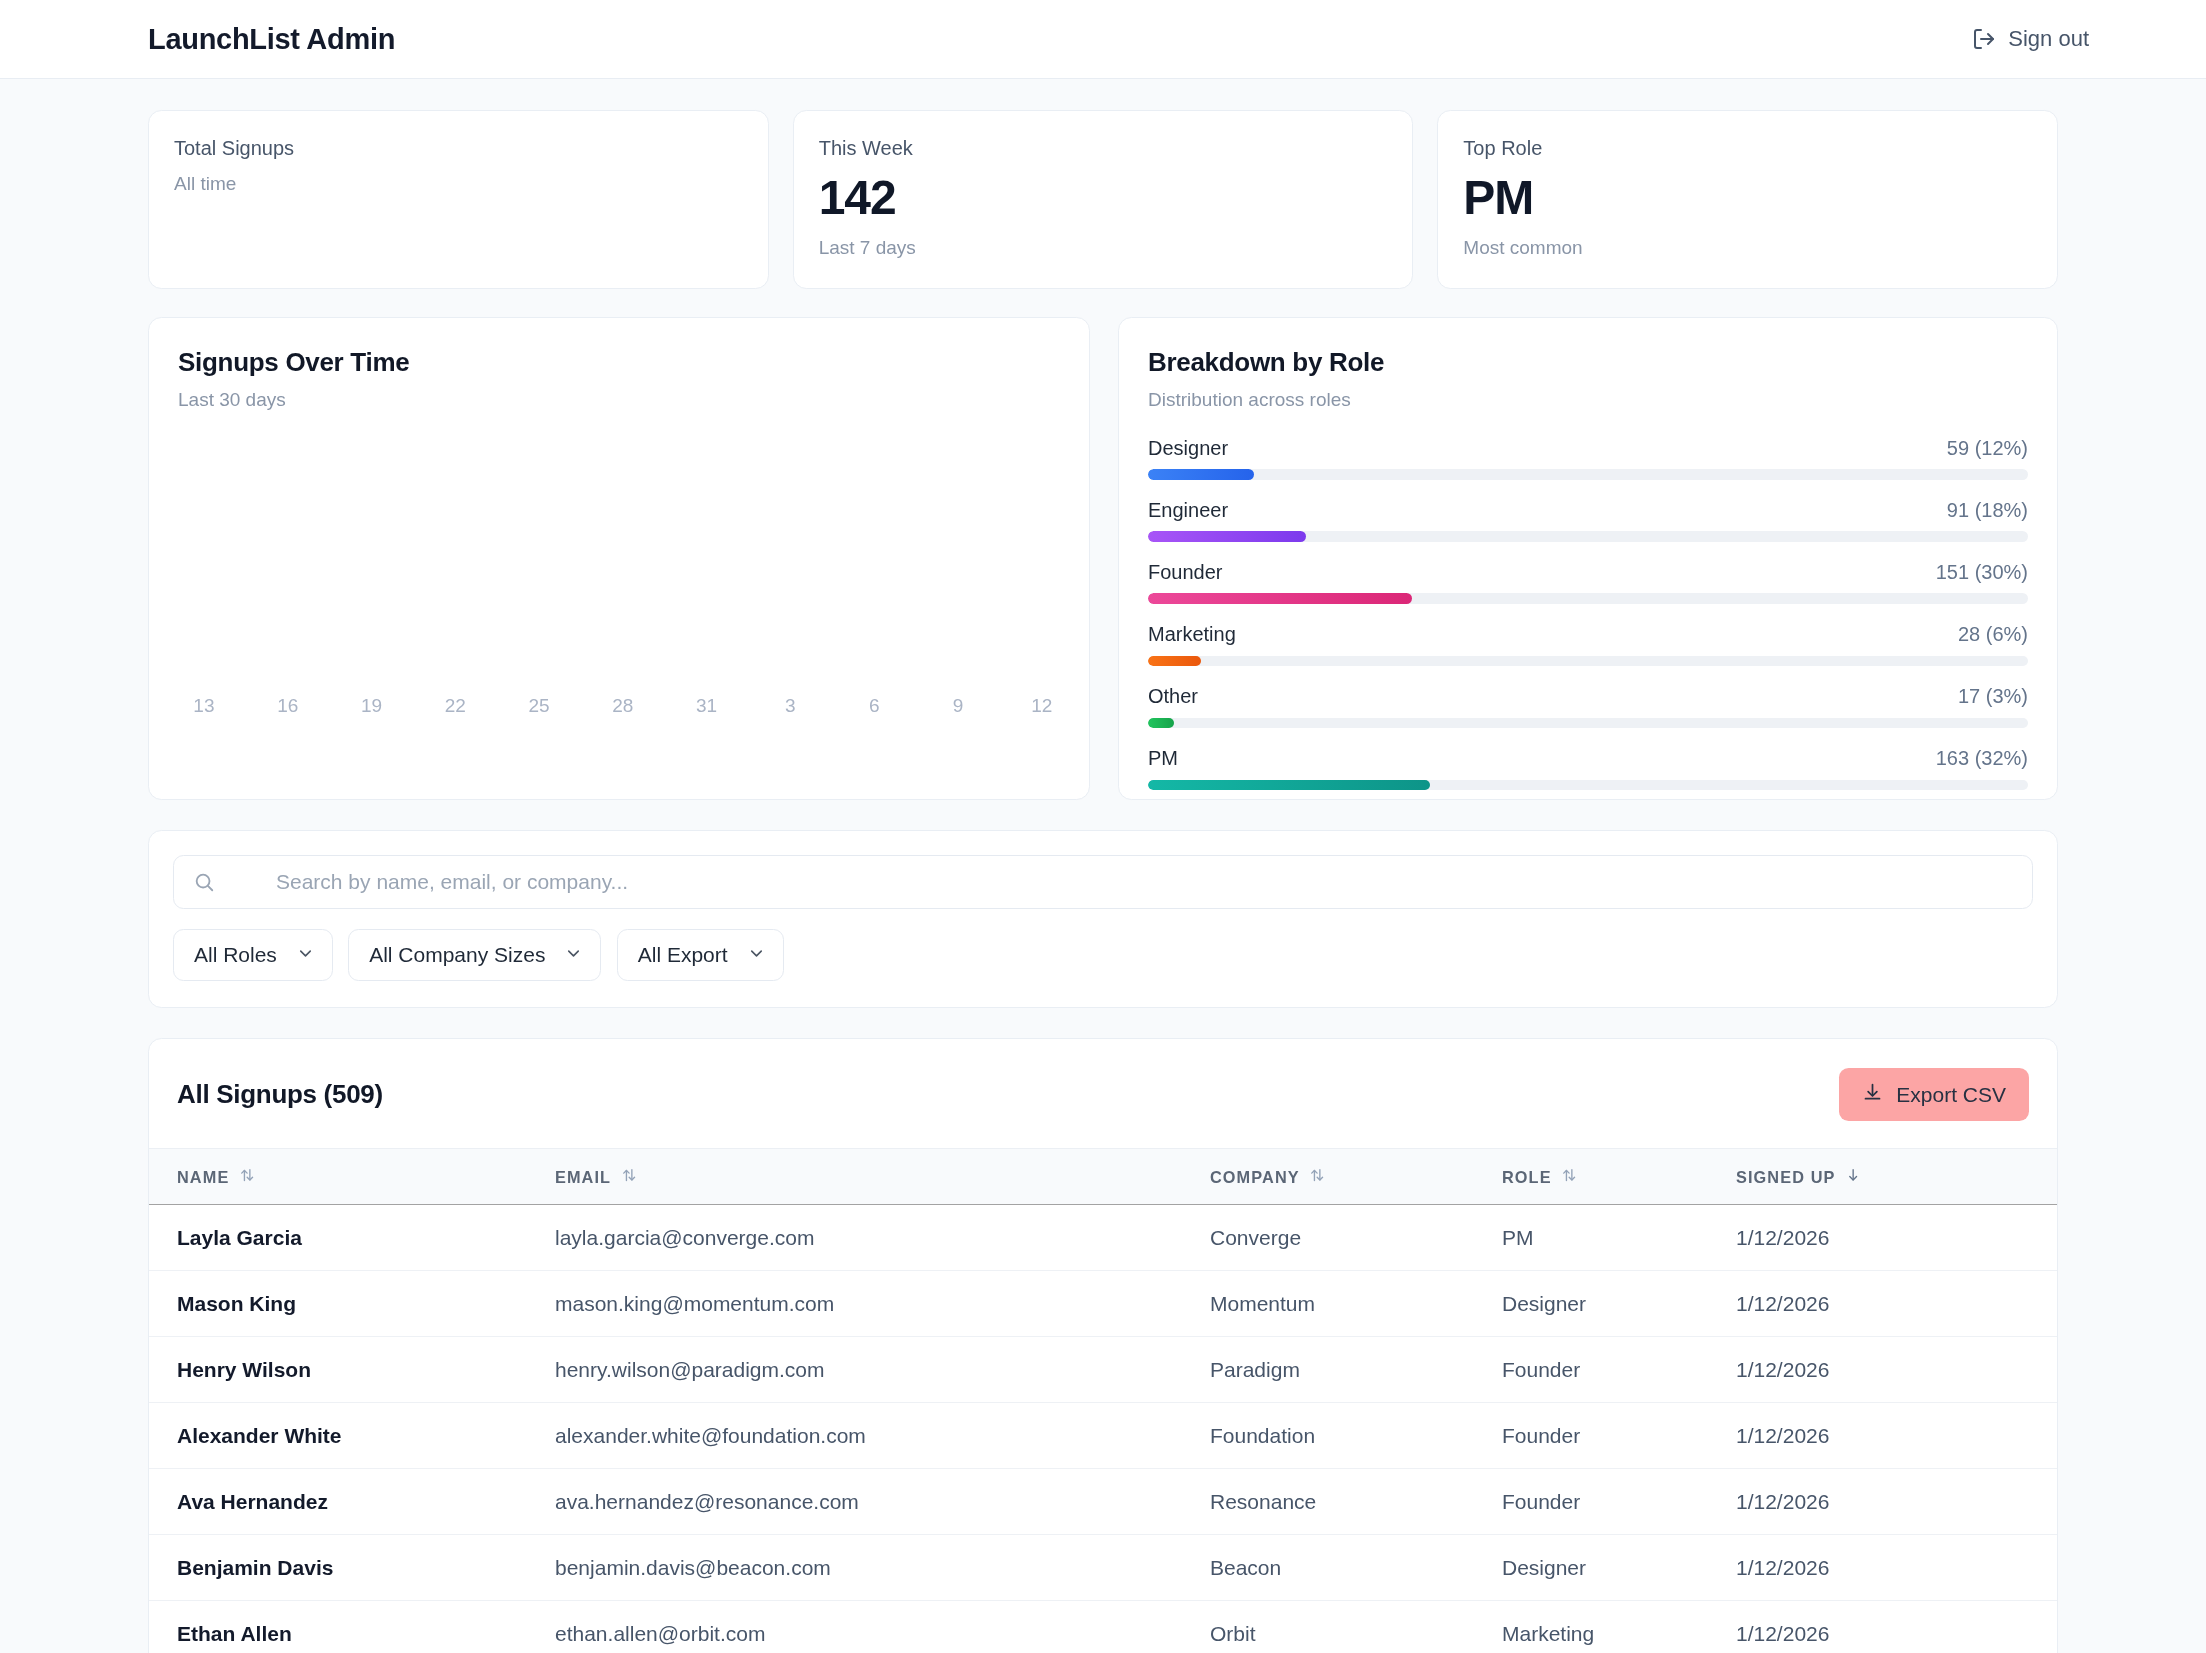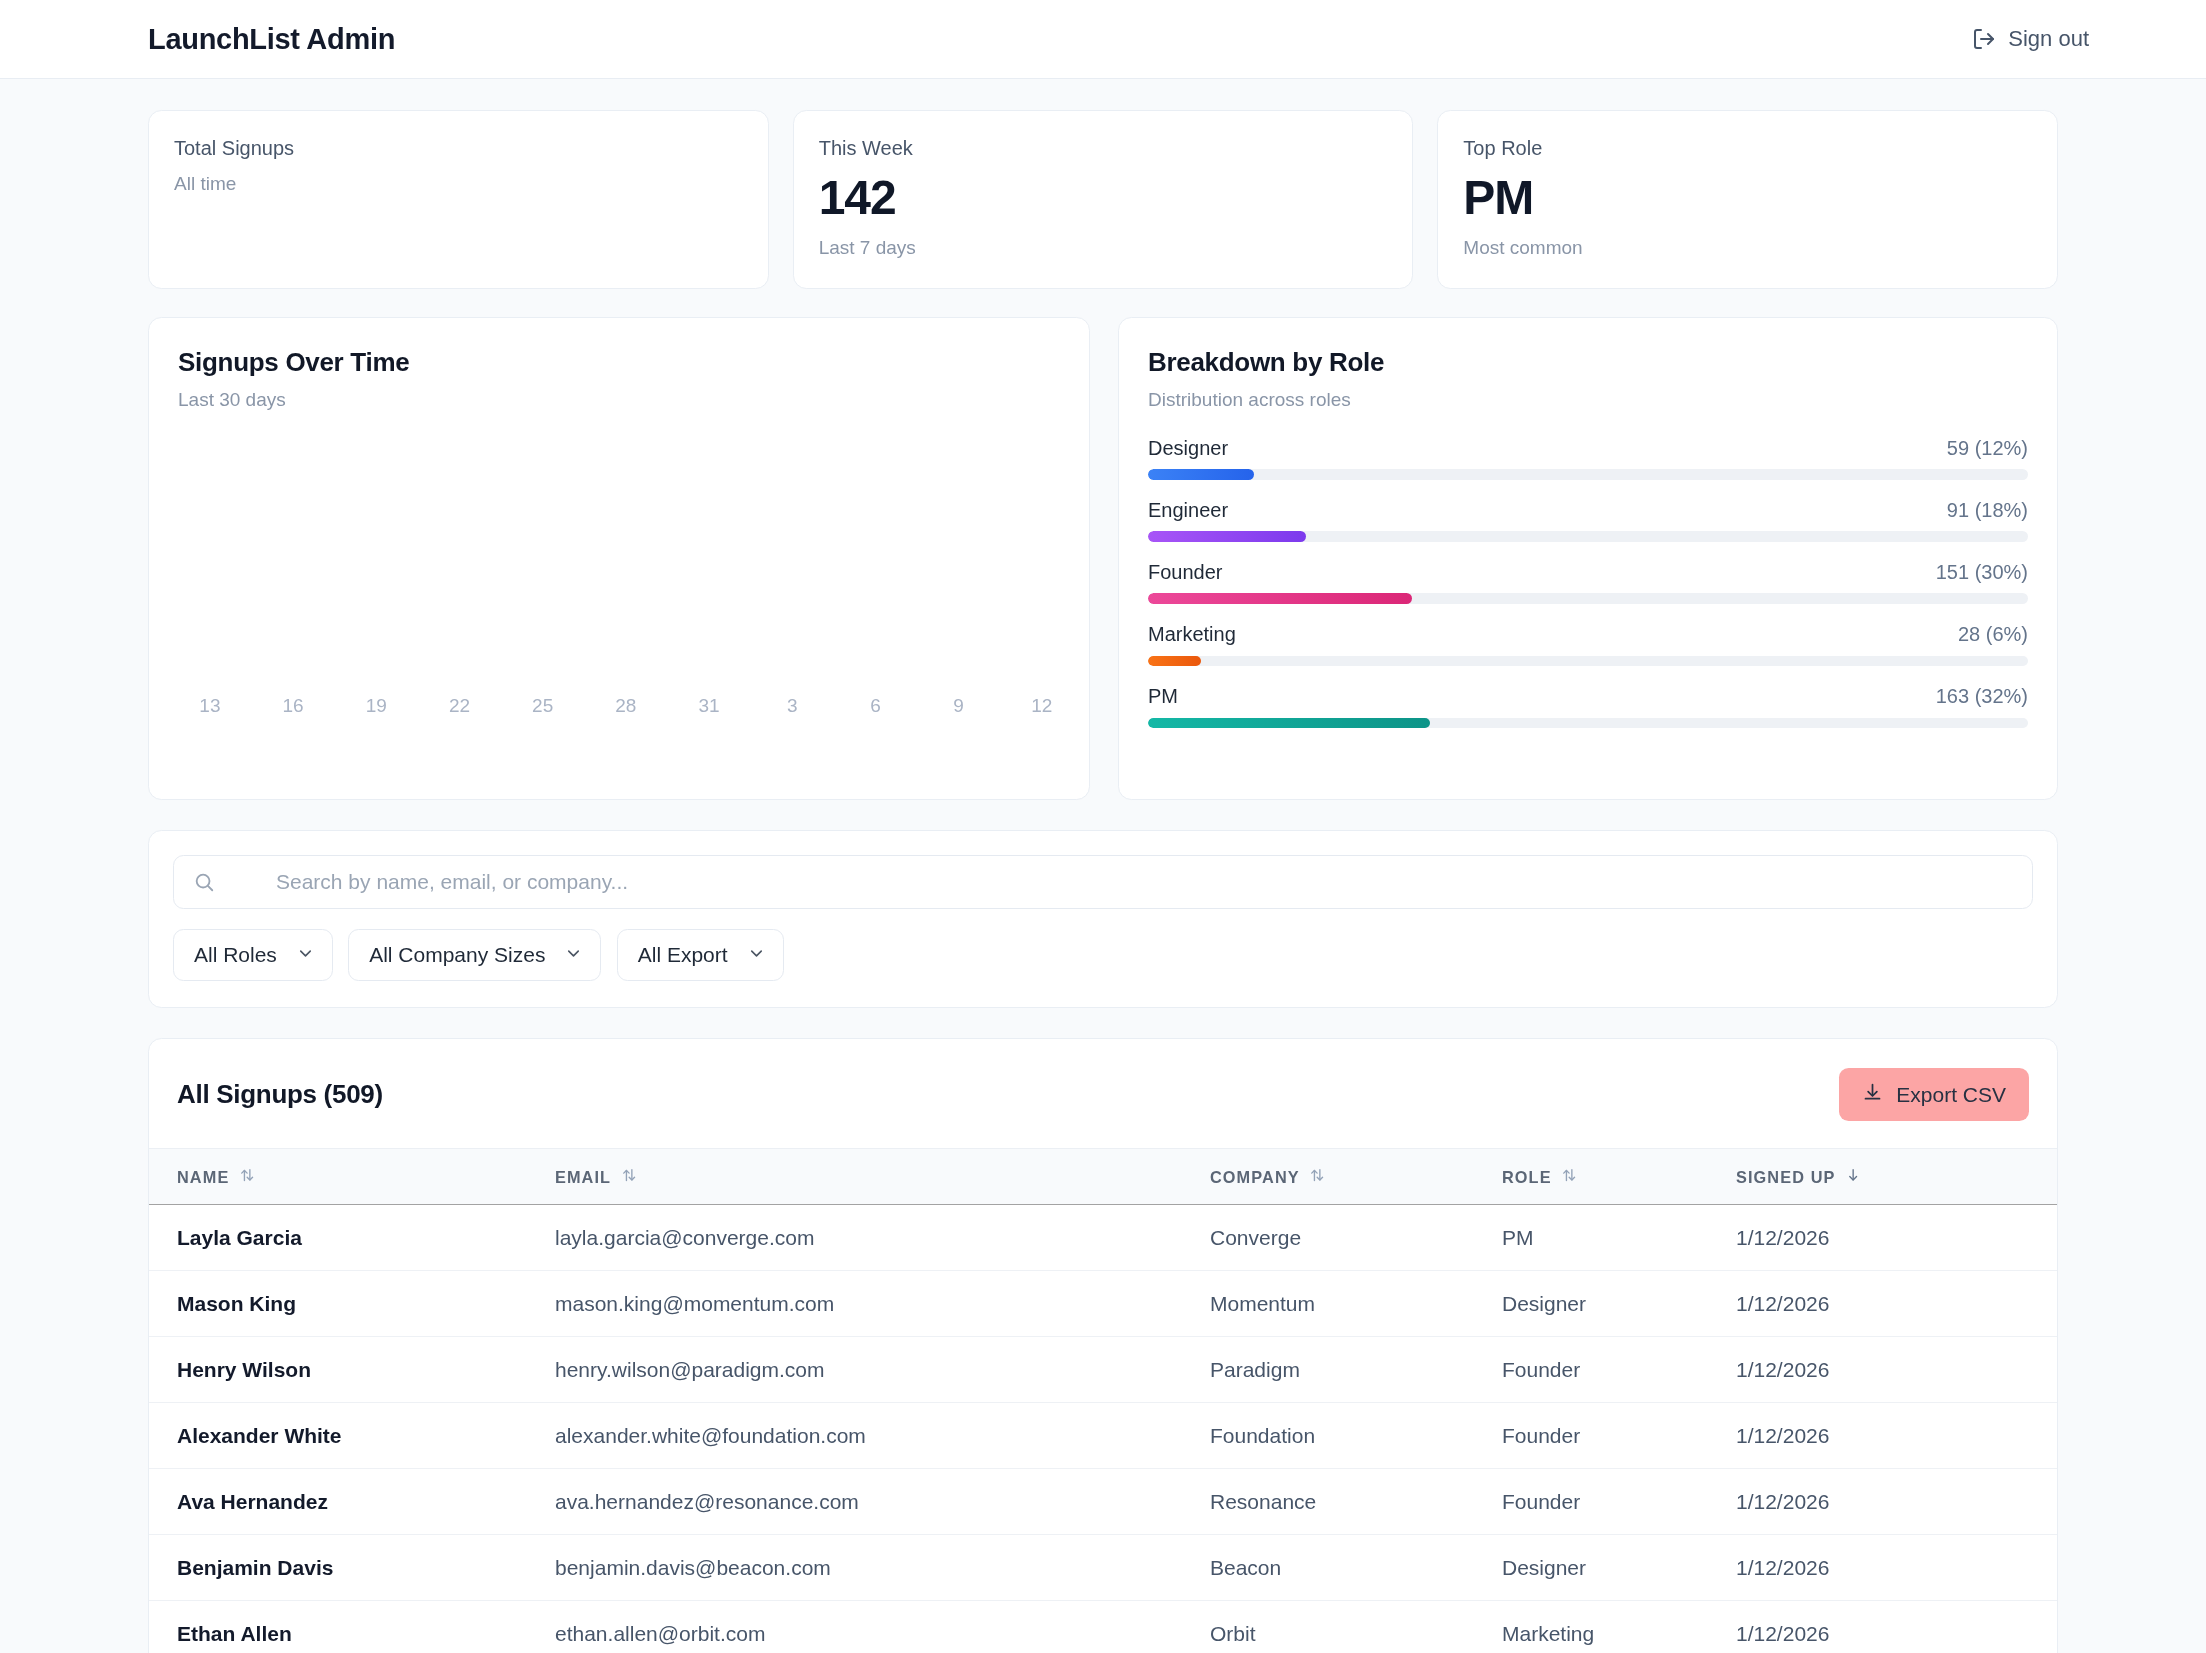--- a/index.html
+++ b/index.html
@@ -100,21 +100,21 @@
   }
 
   
   .plot {
     position: relative;
     height: 315px;
     margin-top: 29px;
   }
   .axis {
     position: absolute;
-    left: 10px; right: 0; bottom: 38px;
+    left: 4px; right: 0; bottom: 38px;
     display: flex;
     justify-content: space-between;
     padding: 0 1.9px 0 5.7px;
   }
   .tick {
     font-size: 19px;
     color: #aab4c5;
     width: 32.5px;
     text-align: center;
   }
@@ -339,20 +339,29 @@
               <div class="fill" style="width:30%;background:linear-gradient(90deg,#ec4899,#db2777);"></div>
             </div>
           </div>
           <div class="role-row">
             <div class="role-head">
               <span class="role-name">Marketing</span>
               <span class="role-val">28 (6%)</span>
             </div>
             <div class="track">
               <div class="fill" style="width:6%;background:linear-gradient(90deg,#f97316,#ea580c);"></div>
+            </div>
+          </div>
+          <div class="role-row">
+            <div class="role-head">
+              <span class="role-name">Other</span>
+              <span class="role-val">17 (3%)</span>
+            </div>
+            <div class="track">
+              <div class="fill" style="width:3%;background:linear-gradient(90deg,#22c55e,#16a34a);"></div>
             </div>
           </div>
           <div class="role-row">
             <div class="role-head">
               <span class="role-name">PM</span>
               <span class="role-val">163 (32%)</span>
             </div>
             <div class="track">
               <div class="fill" style="width:32%;background:linear-gradient(90deg,#14b8a6,#0d9488);"></div>
             </div>

